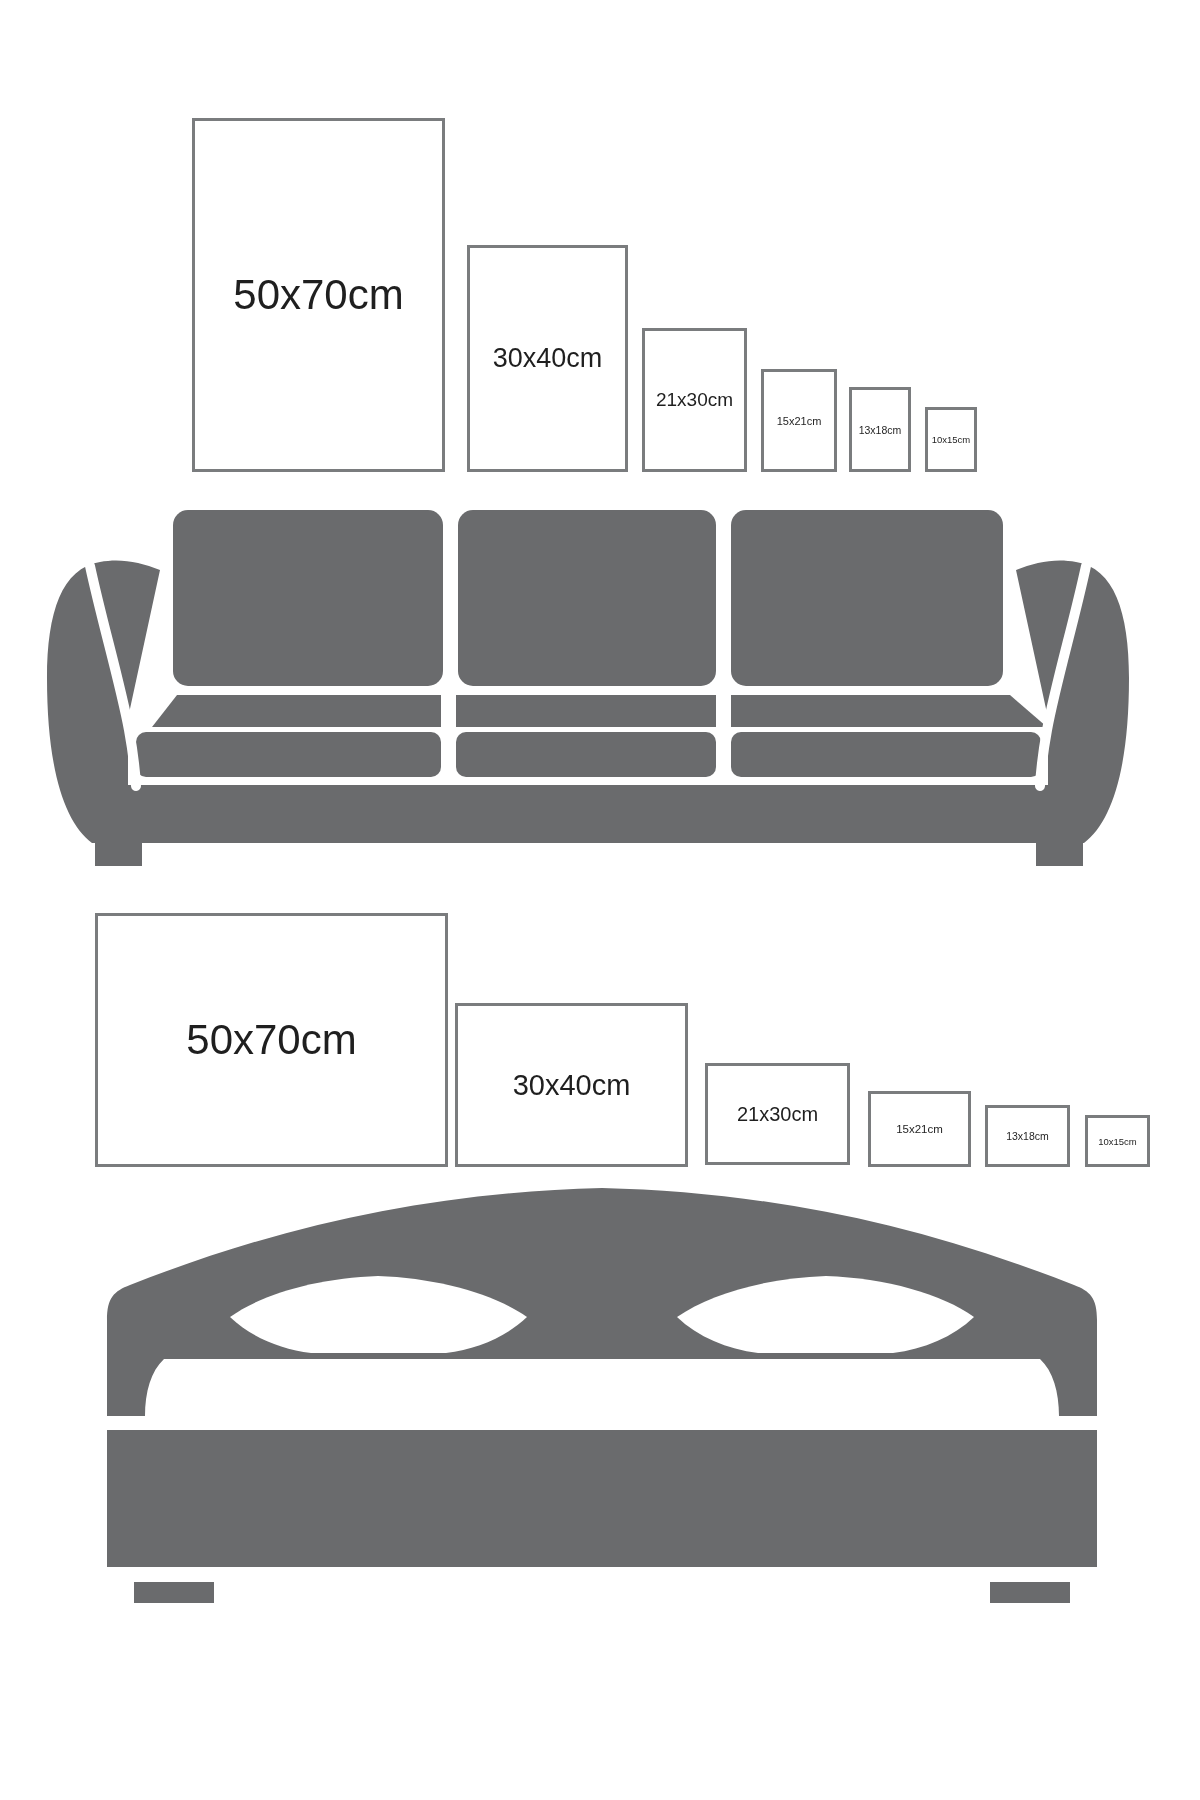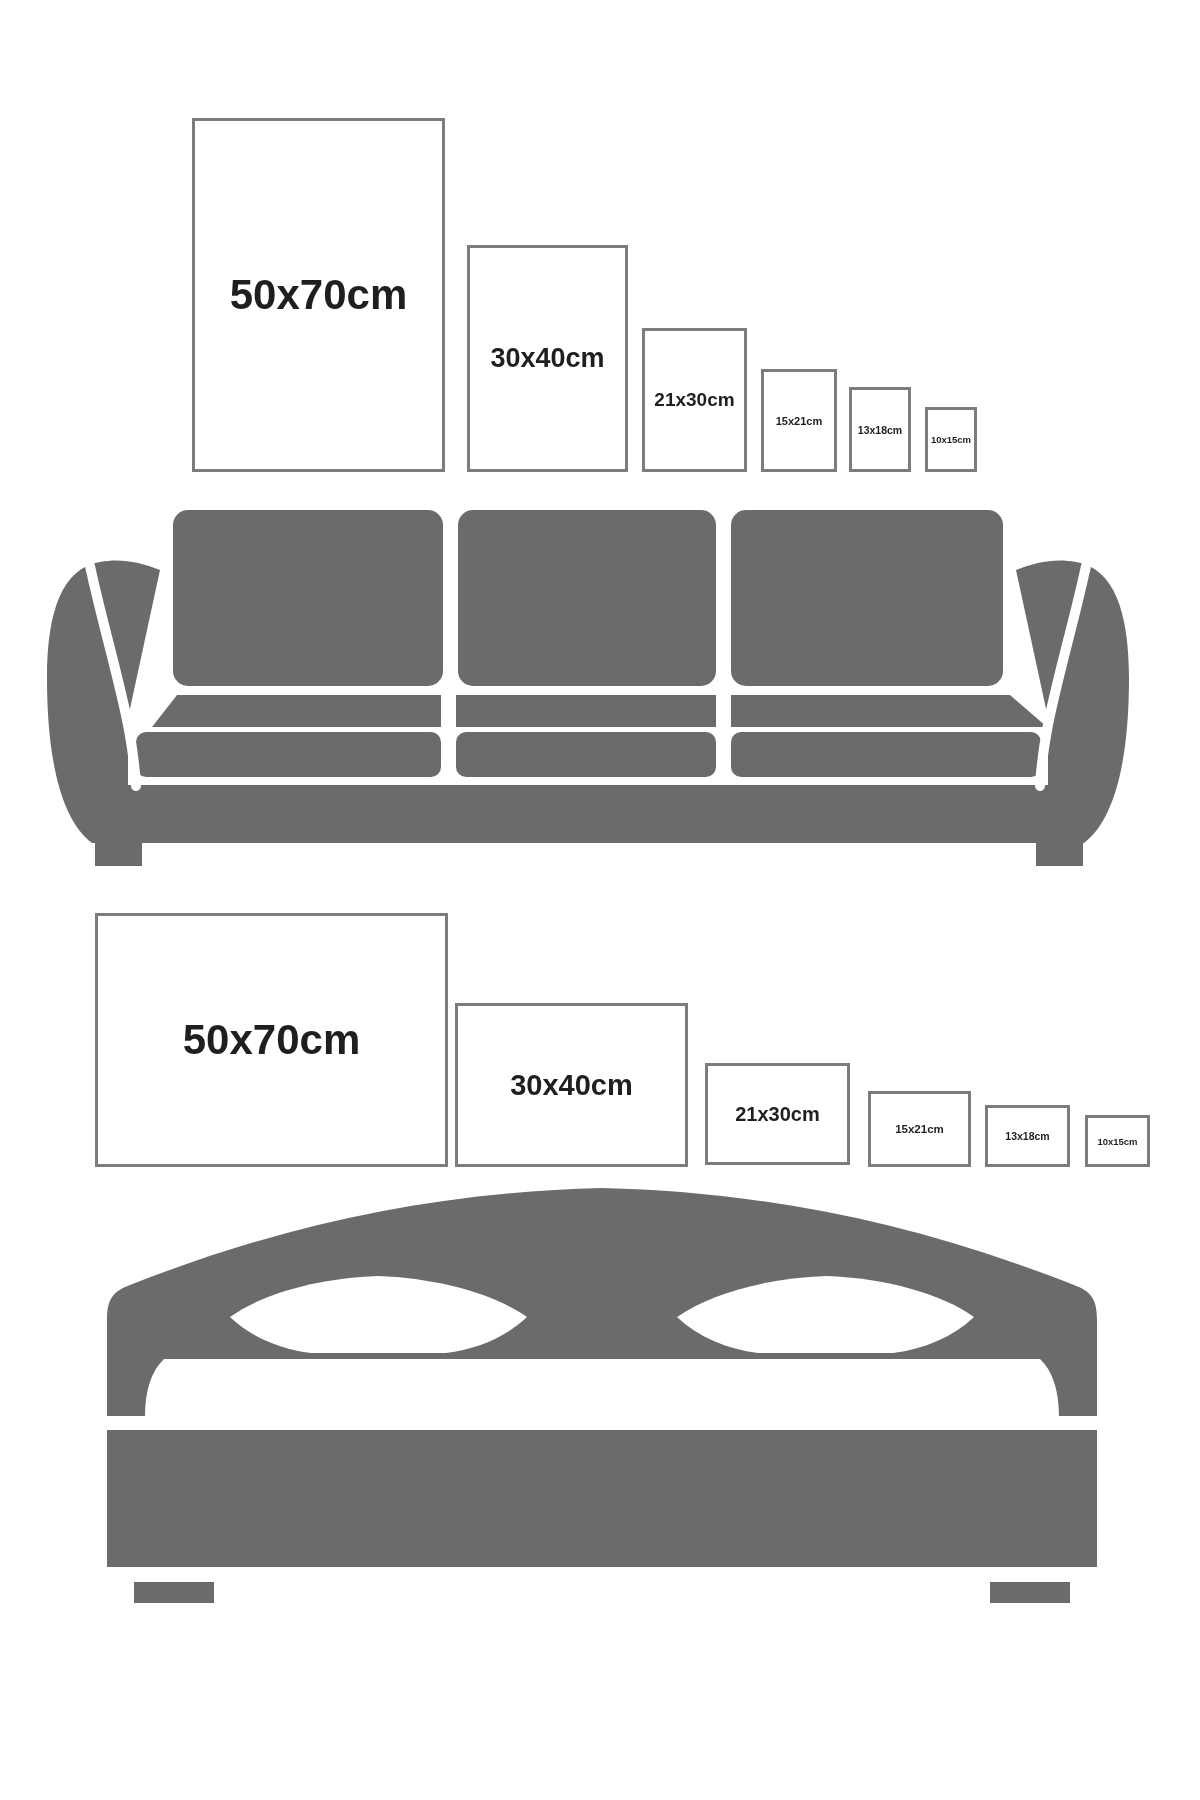--- a/index.html
+++ b/index.html
@@ -19,21 +19,21 @@
     position: absolute;
     box-sizing: border-box;
     border: 3px solid #7a7c7e;
     background: #ffffff;
     display: flex;
     align-items: center;
     justify-content: center;
   }
   .size-frame .size-label {
     color: #1f1f1f;
-    font-weight: 700;
+    font-weight: 400;
     letter-spacing: 0px;
     white-space: nowrap;
   }
   .furniture-svg {
     position: absolute;
     left: 0;
     display: block;
   }
   
   .f-p-50x70 { left: 192px; top: 118px; width: 253px; height: 354px; }

